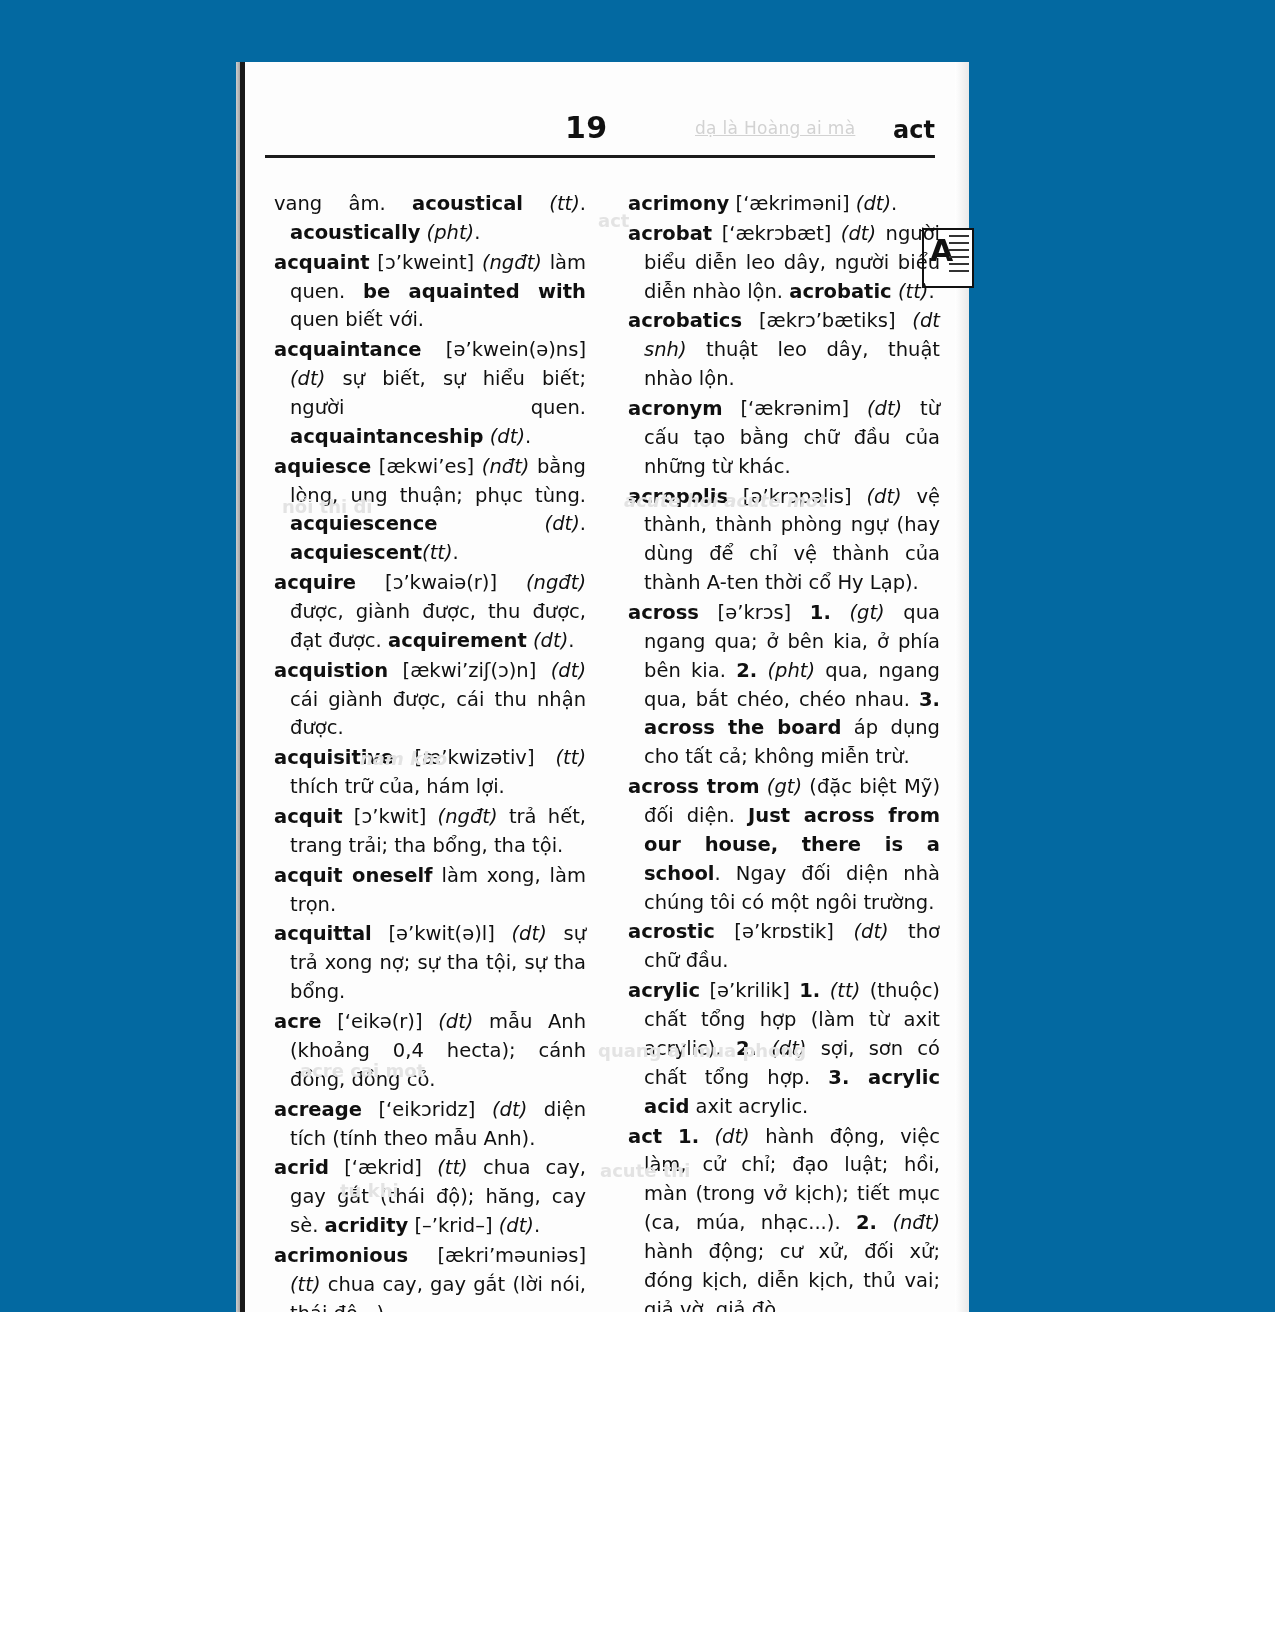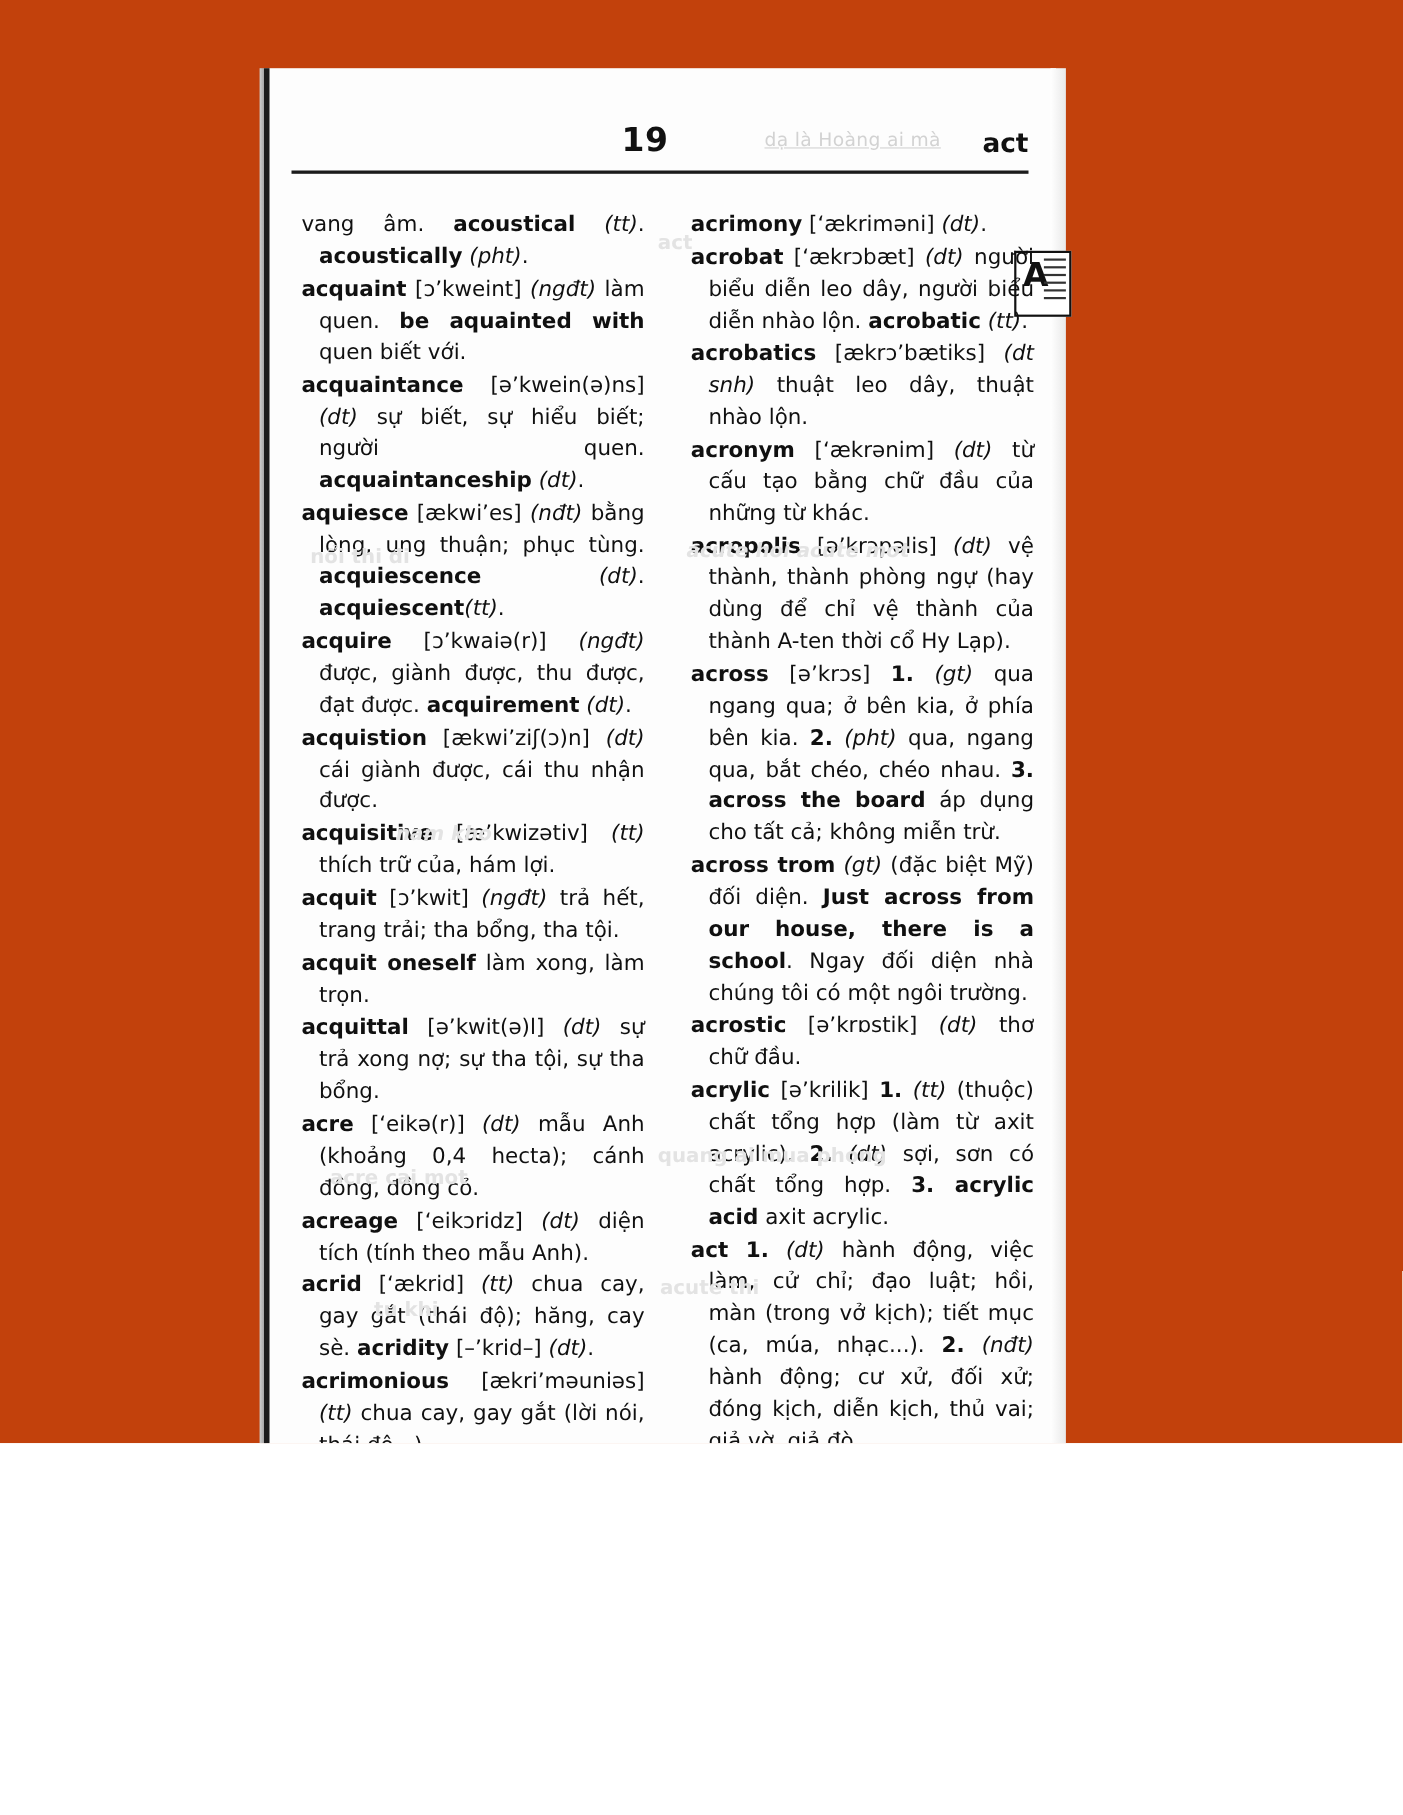--- a/index.html
+++ b/index.html
@@ -4,21 +4,21 @@
 <style>
   html, body {
     margin: 0;
     padding: 0;
     background: #ffffff;
   }
   .page {
     position: relative;
     width: 1275px;
     height: 1312px;
-    background: #c2410c;
+    background: #0369a1;
     font-family: "DejaVu Sans", sans-serif;
     overflow: hidden;
   }
   
   .sheet {
     position: absolute;
     left: 240px;
     top: 62px;
     width: 720px;
     height: 1470px;

